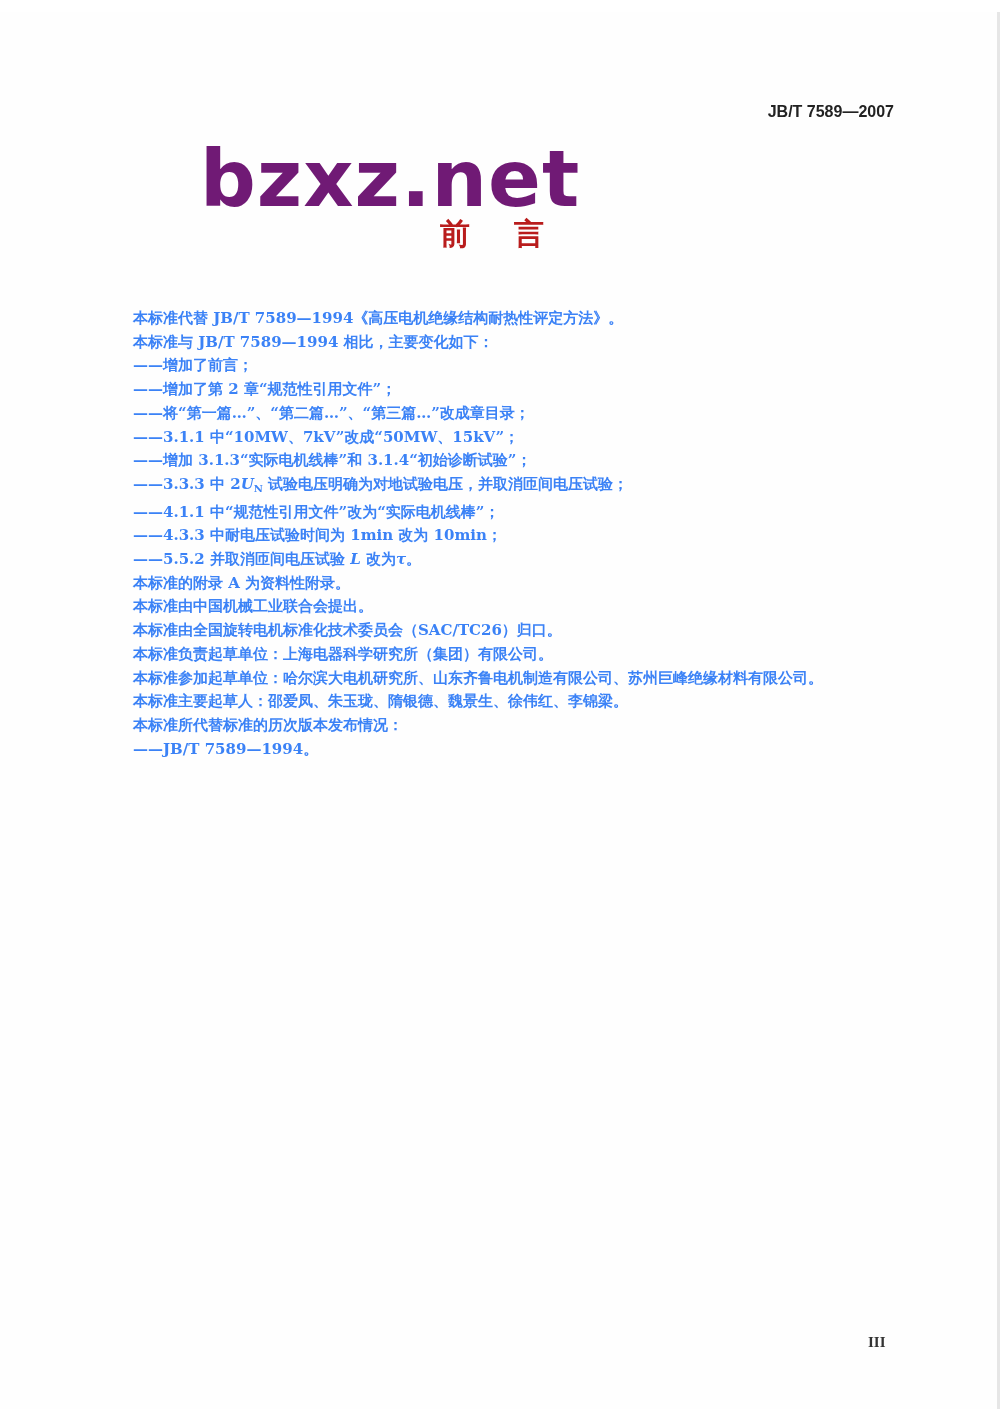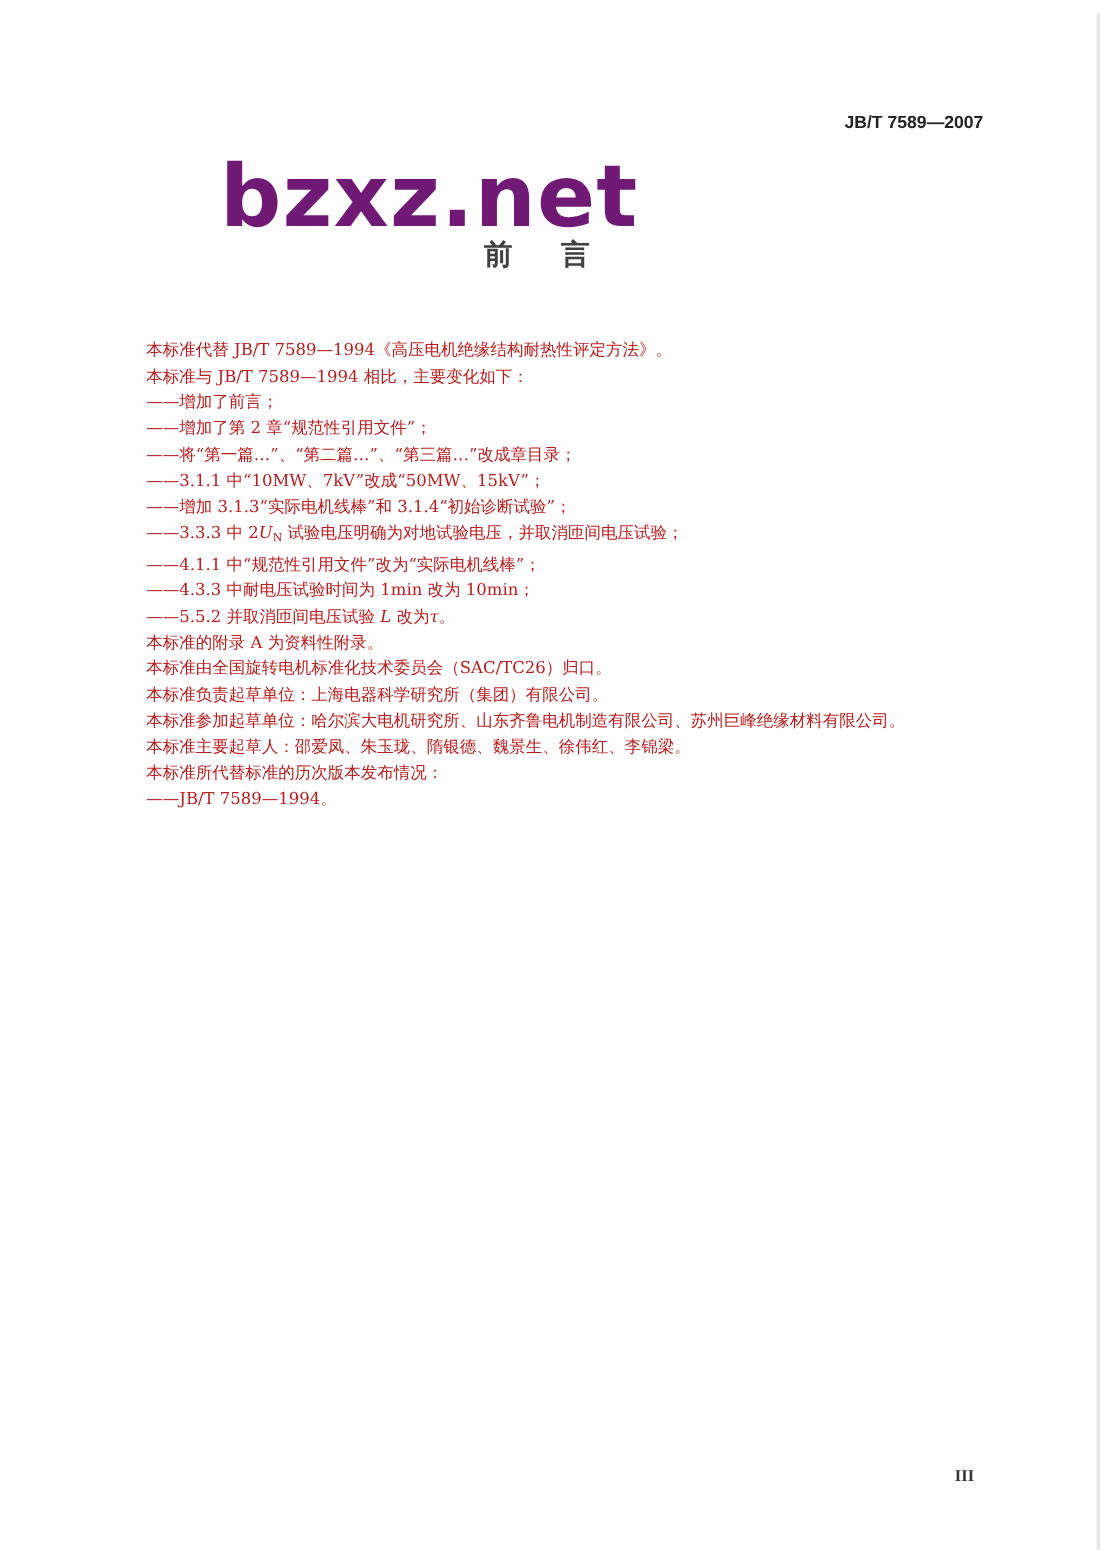--- a/index.html
+++ b/index.html
@@ -45,34 +45,35 @@
       color: #701a75;
       letter-spacing: 1px;
       line-height: 1;
     }
     .title {
       position: absolute;
       left: 440px;
       top: 202px;
       font-family: Liberation Mono, monospace;
       font-weight: bold;
-      font-size: 26px;
-      color: #404040;
+      font-size: 30px;
+      color: #b91c1c;
       letter-spacing: 44px;
       white-space: nowrap;
     }
     .body-text {
       position: absolute;
       left: 100px;
       top: 295px;
       width: 795px;
       font-family: "DejaVu Serif", "Liberation Serif", serif;
       font-size: 15px;
-      color: #b91c1c;
+      color: #3b82f6;
       line-height: 23.7px;
+      font-weight: bold;
     }
     .para {
       text-indent: 33px;
       margin: 0;
       white-space: normal;
     }
     .para.nowrap {
       white-space: nowrap;
     }
     .item {
@@ -118,20 +119,21 @@
       <p class="item">——将“第一篇…”、“第二篇…”、“第三篇…”改成章目录；</p>
       <p class="item">——3.1.1 中“10MW、7kV”改成“50MW、15kV”；</p>
       <p class="item">——增加 3.1.3“实际电机线棒”和 3.1.4“初始诊断试验”；</p>
       <p class="item"><span>——3.3.3 中 2</span><span class="italic">U</span><span class="sub">N</span><span> 试验电压明确为对地试验电压，并取消匝间电压试验；</span></p>
       <p class="item">——4.1.1 中“规范性引用文件”改为“实际电机线棒”；</p>
       <p class="item">——4.3.3 中耐电压试验时间为 1min 改为 10min；</p>
       <p class="item"><span>——5.5.2 并取消匝间电压试验 </span><span class="italic">L</span><span> 改为</span><span class="italic">τ</span><span>。</span></p>
     </div>
 
     <p class="para nowrap">本标准的附录 A 为资料性附录。</p>
+    <p class="para nowrap">本标准由中国机械工业联合会提出。</p>
     <p class="para nowrap">本标准由全国旋转电机标准化技术委员会（SAC/TC26）归口。</p>
     <p class="para nowrap">本标准负责起草单位：上海电器科学研究所（集团）有限公司。</p>
     <p class="para">本标准参加起草单位：哈尔滨大电机研究所、山东齐鲁电机制造有限公司、苏州巨峰绝缘材料有限公司。</p>
     <p class="para nowrap">本标准主要起草人：邵爱凤、朱玉珑、隋银德、魏景生、徐伟红、李锦梁。</p>
     <p class="para nowrap">本标准所代替标准的历次版本发布情况：</p>
     <p class="item">——JB/T 7589—1994。</p>
   </div>
 
   <div class="page-number">III</div>
 </div>

